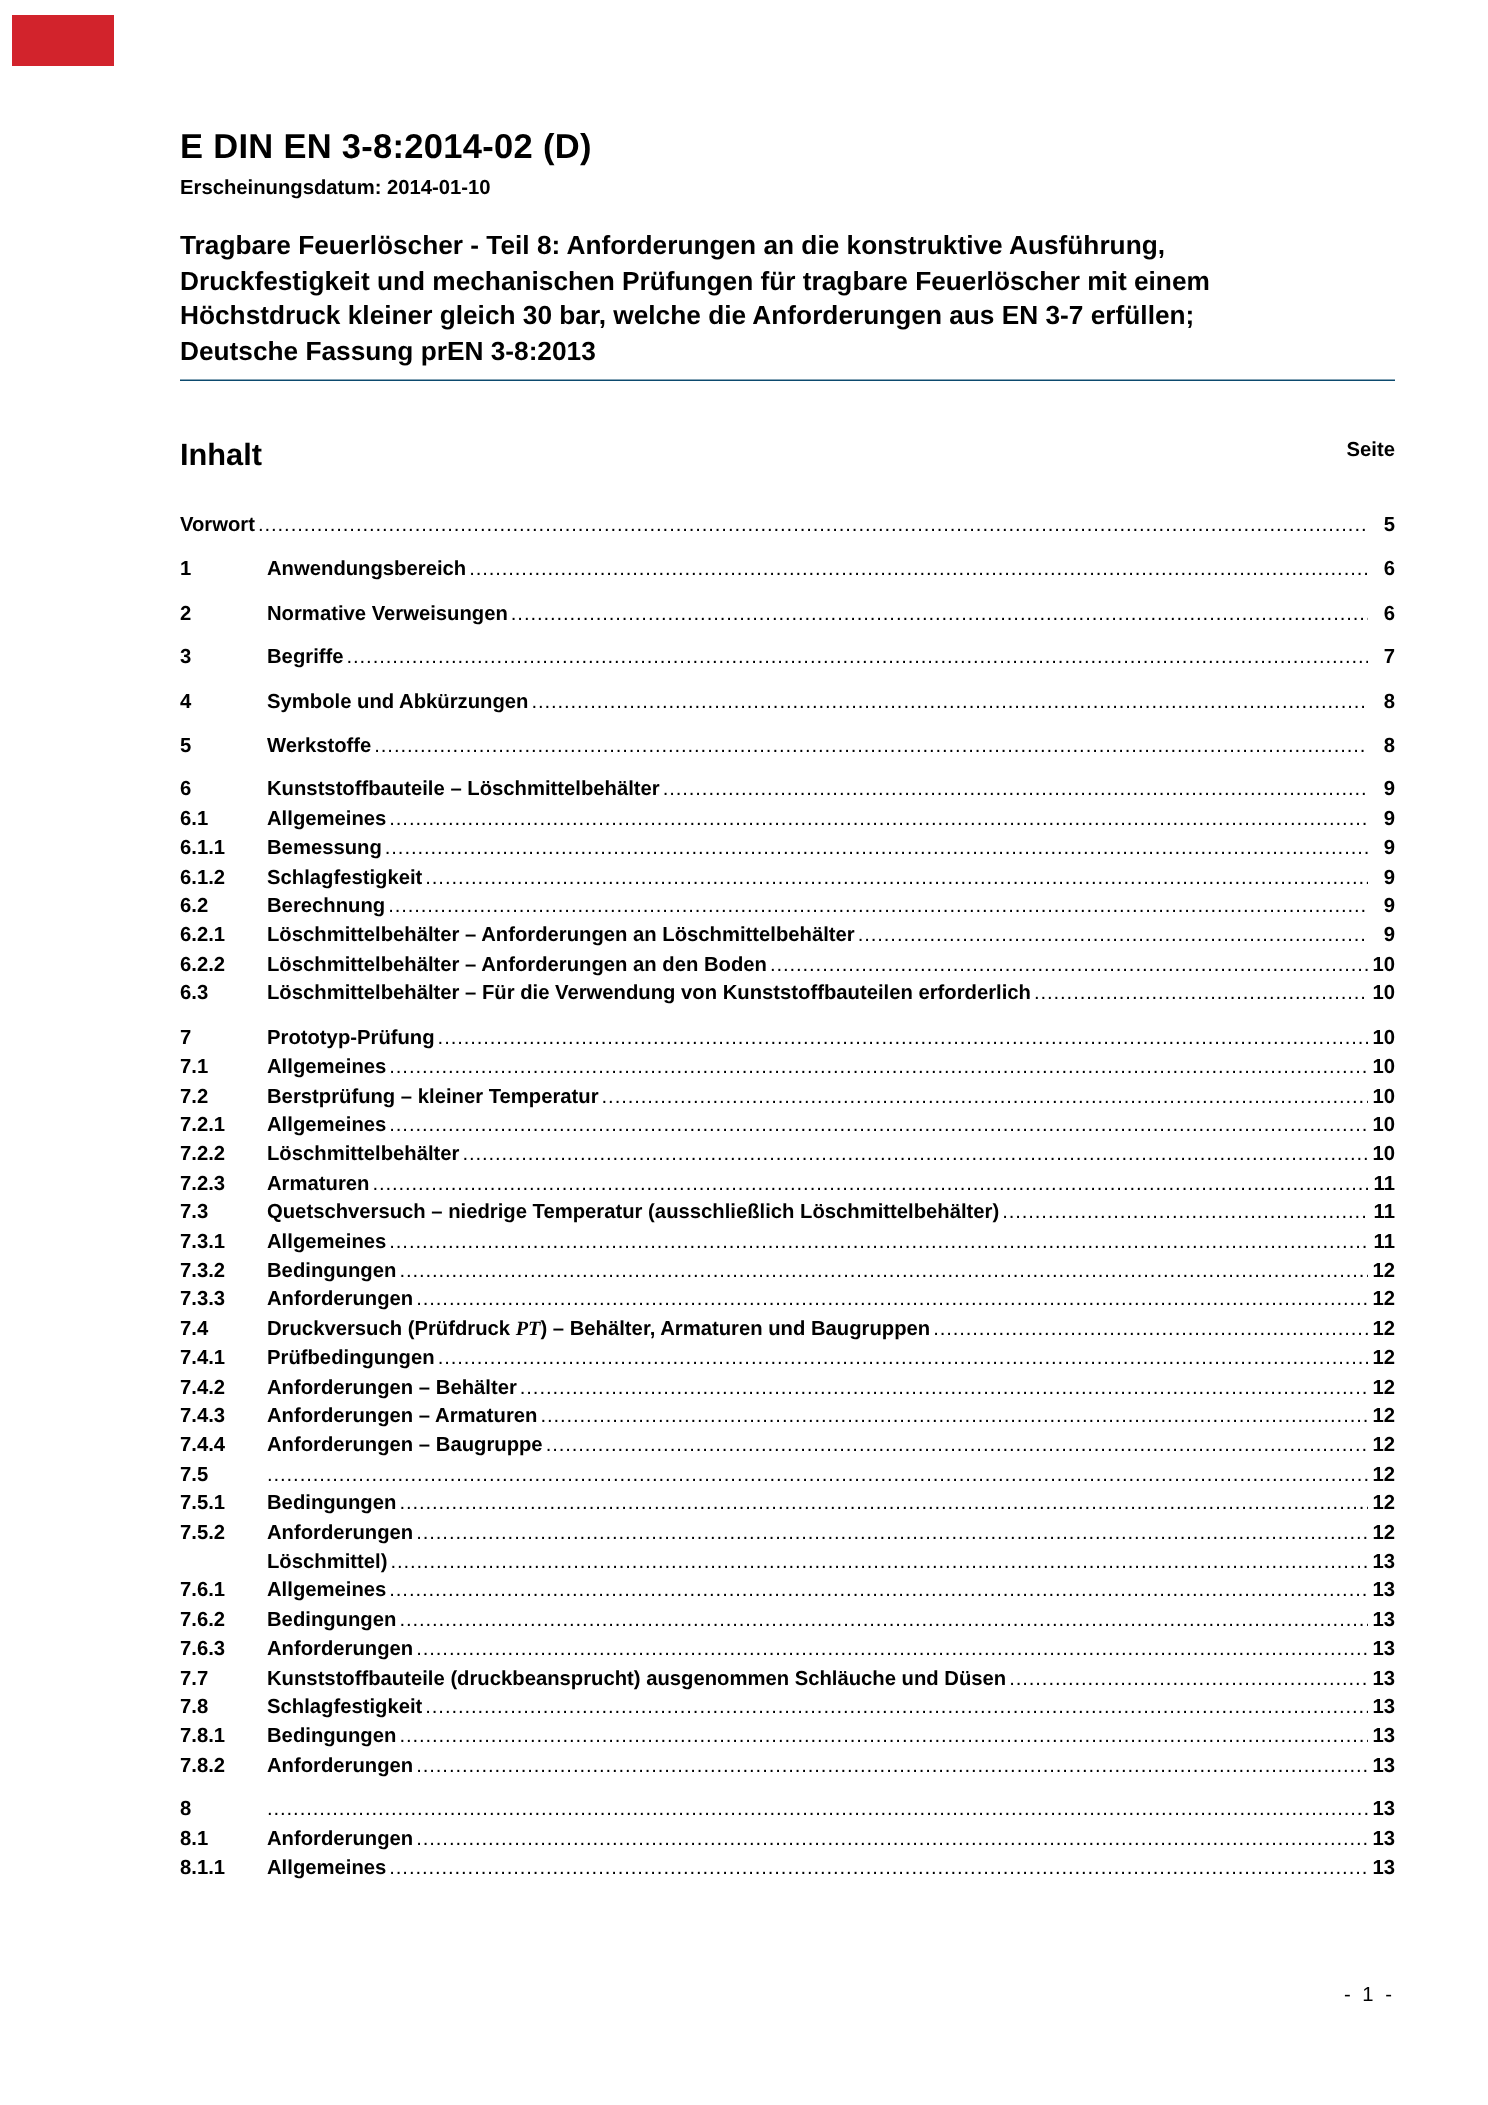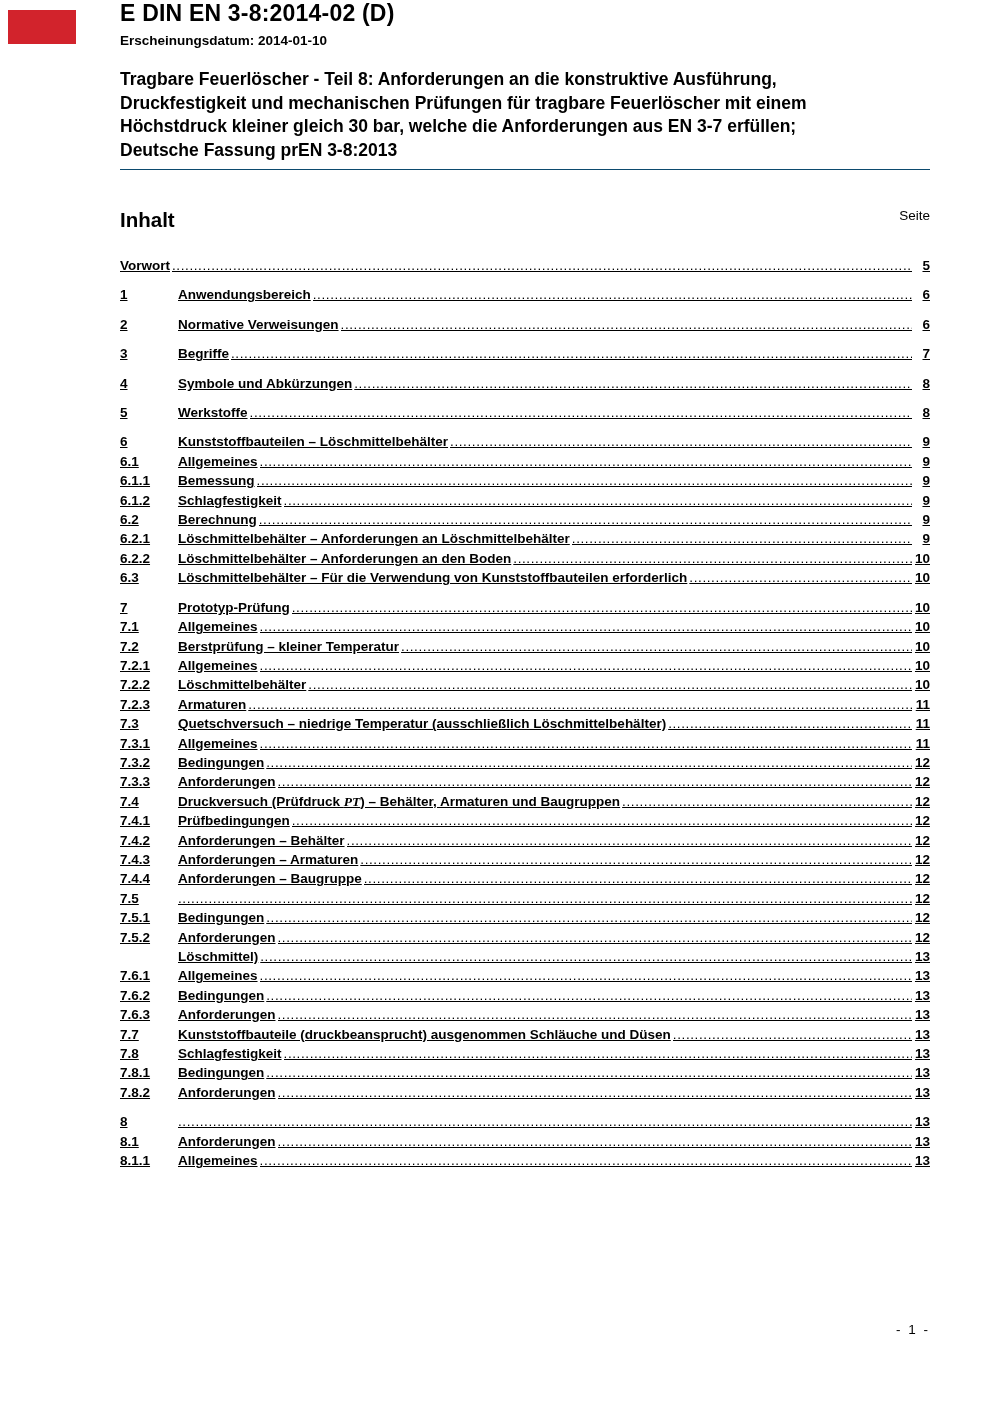--- a/index.html
+++ b/index.html
@@ -14,20 +14,21 @@
   .red-marker {
     position: absolute;
     left: 8px; top: 10px;
     width: 68px; height: 34px;
   }
   .content {
     position: absolute;
     left: 120px; right: 62px; top: 0;
   }
   .doc-number {
+    margin-top: 84px;
     font-size: 23px;
     font-weight: 700;
     line-height: 26px;
     letter-spacing: 0.2px;
   }
   .date-line {
     margin-top: 6px;
     font-size: 13.5px;
     font-weight: 700;
     line-height: 17px;
@@ -46,33 +47,32 @@
     justify-content: space-between;
     align-items: flex-start;
   }
   .inhalt-heading {
     font-size: 20.5px;
     font-weight: 700;
     line-height: 24px;
   }
   .seite-label {
     font-size: 13.5px;
-    font-weight: 400;
+    font-weight: 700;
   }
   .toc {
     margin-top: 24px;
   }
   .toc-row {
     display: flex;
     align-items: flex-end;
     font-size: 13.5px;
     font-weight: 700;
     line-height: 19.4px;
     white-space: nowrap;
-    text-decoration: underline;
   }
   .toc-row.top { margin-top: 10px; }
   .toc-num {
     flex: 0 0 58px;
   }
   .toc-label {
     flex: 0 0 auto;
     padding-right: 2px;
   }
   .toc-label .it {
@@ -154,21 +154,21 @@
         <span class="toc-page">8</span>
       </div>
       <div class="toc-row top">
         <span class="toc-num">5</span>
         <span class="toc-label">Werkstoffe</span>
         <span class="toc-dots">................................................................................................................................................................................................................................................................................................................................................................................................................</span>
         <span class="toc-page">8</span>
       </div>
       <div class="toc-row top">
         <span class="toc-num">6</span>
-        <span class="toc-label">Kunststoffbauteilen – Löschmittelbehälter</span>
+        <span class="toc-label">Kunststoffbauteile – Löschmittelbehälter</span>
         <span class="toc-dots">................................................................................................................................................................................................................................................................................................................................................................................................................</span>
         <span class="toc-page">9</span>
       </div>
       <div class="toc-row">
         <span class="toc-num">6.1</span>
         <span class="toc-label">Allgemeines</span>
         <span class="toc-dots">................................................................................................................................................................................................................................................................................................................................................................................................................</span>
         <span class="toc-page">9</span>
       </div>
       <div class="toc-row">

